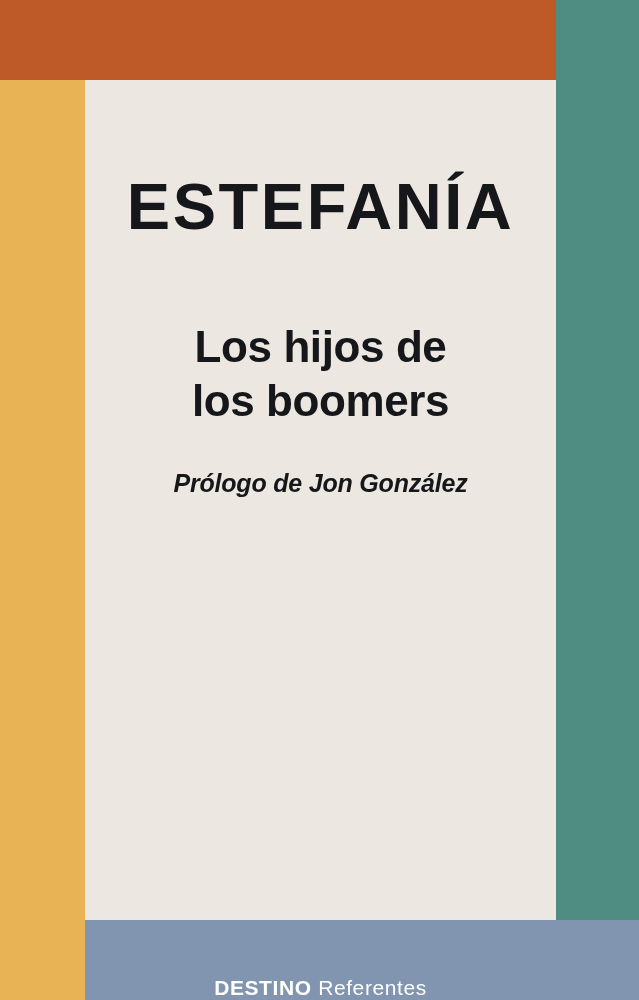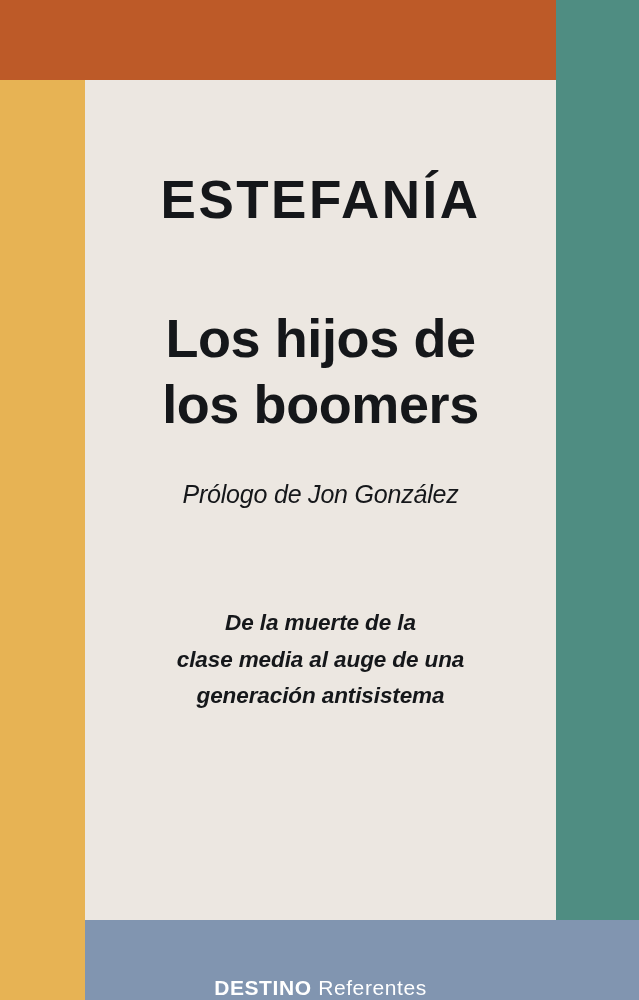--- a/index.html
+++ b/index.html
@@ -65,46 +65,46 @@
     top: 80px;
     width: 471px;
     height: 840px;
     box-sizing: border-box;
     padding: 0 34px;
     text-align: center;
     color: #15171a;
   }
   .author {
     margin-top: 90px;
-    font-size: 53px;
+    font-size: 65px;
     line-height: 1.14;
     font-weight: bold;
     letter-spacing: 2.5px;
     color: #15171a;
   }
   .author-line {
     display: block;
     white-space: nowrap;
   }
   .title {
     margin-top: 76px;
-    font-size: 54px;
+    font-size: 44px;
     line-height: 1.22;
     font-weight: bold;
     letter-spacing: -0.4px;
     color: #15171a;
   }
   .title-line {
     display: block;
   }
   .prologue {
     margin-top: 42px;
     font-size: 25px;
     font-style: italic;
-    font-weight: normal;
+    font-weight: bold;
     letter-spacing: -0.2px;
     color: #15171a;
   }
   .subtitle {
     margin-top: 96px;
     font-size: 22.5px;
     line-height: 1.62;
     font-style: italic;
     font-weight: bold;
     letter-spacing: -0.1px;
@@ -156,25 +156,20 @@
       <span class="author-line">ESTEFANÍA</span>
     </div>
 
     <div class="title">
       <span class="title-line">Los hijos de</span>
       <span class="title-line">los boomers</span>
     </div>
 
     <div class="prologue">Prólogo de Jon González</div>
 
-    <div class="subtitle">
-      <span class="subtitle-line">De la muerte de la</span>
-      <span class="subtitle-line">clase media al auge de una</span>
-      <span class="subtitle-line">generación antisistema</span>
-    </div>
 
   </div>
 
   <div class="footer">
     <div class="footer-text">
       <span class="publisher-name">DESTINO</span>
       <span class="publisher-imprint">Referentes</span>
     </div>
   </div>
 

